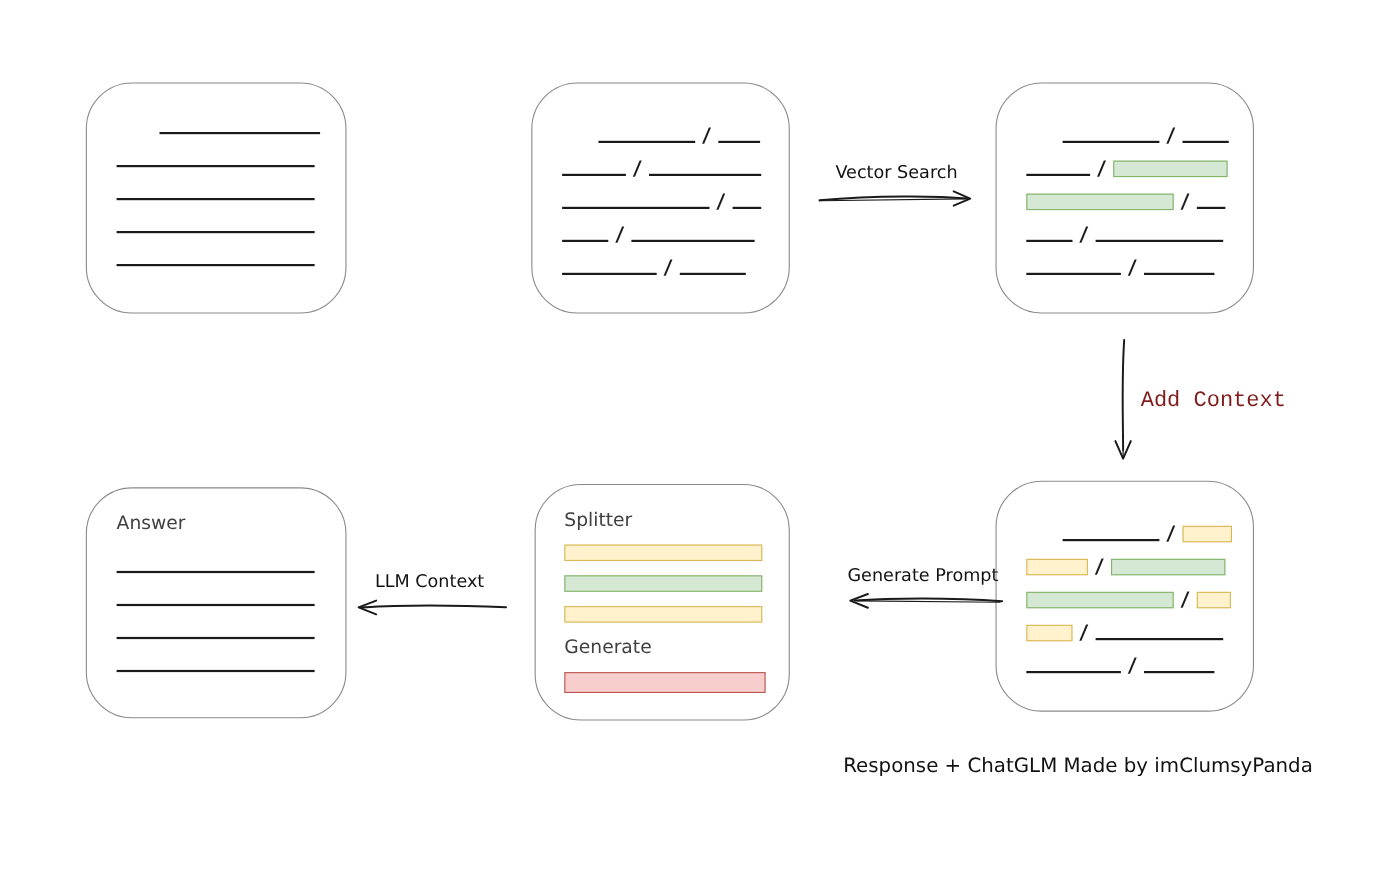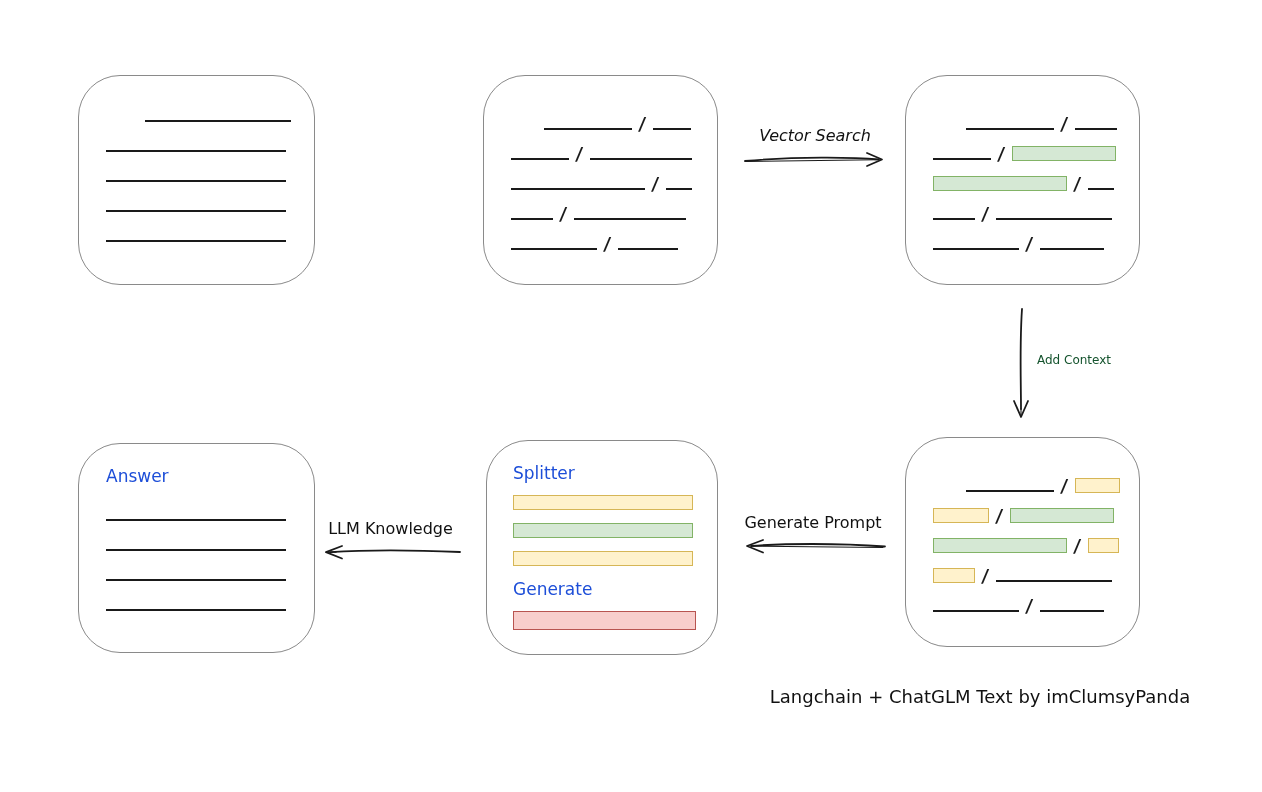--- a/index.html
+++ b/index.html
@@ -15,39 +15,39 @@
   .seg-row { display:flex; align-items:flex-end; height:30px; padding-left:27px; gap:7px;
              white-space:nowrap; }
   .seg-line { border-bottom:2px solid var(--line); height:12px; flex:none; }
   .seg-gap  { flex:none; height:1px; }
   .seg-slash{ font-size:18px; font-weight:600; line-height:18px; color:var(--line);
               transform:skewX(-6deg); margin-bottom:-3px; flex:none; }
   .seg-bar  { height:15px; flex:none; margin-bottom:-1px; border:1.6px solid; }
   .seg-bar.green  { background:var(--green-fill);  border-color:var(--green-border); }
   .seg-bar.yellow { background:var(--yellow-fill); border-color:var(--yellow-border); }
 
-  .inner-label { font-size:17px; color:#1d4ed8; }
+  .inner-label { font-size:17px; color:#404040; }
   .prompt-content { padding:22px 26px 0 26px; }
   .prompt-content .inner-label { margin-bottom:12px; }
   .pbar { width:180px; height:15px; border:1.7px solid; margin-bottom:13px; }
   .pbar.green  { background:var(--green-fill);  border-color:var(--green-border); }
   .pbar.yellow { background:var(--yellow-fill); border-color:var(--yellow-border); }
   .pbar.red    { background:var(--red-fill);    border-color:var(--red-border);
                  width:183px; height:19px; }
   .q-label { margin-top:3px; margin-bottom:10px; }
 
   .answer-content { padding:22px 0 0 27px; }
   .answer-content .inner-label { margin-bottom:5px; }
   .answer-content .seg-row { padding-left:0; }
 
   .arrow-wrap { position:absolute; text-align:center; }
   .arrow-label { font-size:16px; color:#111; margin-bottom:1px; white-space:nowrap; }
   .arrow-wrap svg, .v-arrow svg { display:block; margin:0 auto; }
   .v-arrow { position:absolute; }
-  .v-label { position:absolute; font-size:12px; color:#14532d; white-space:nowrap; }
+  .v-label { position:absolute; font-size:20px; color:#7f1d1d; white-space:nowrap;font-family:Liberation Mono, monospace; }
 
   .caption { position:absolute; left:760px; top:686px; width:440px; text-align:center;
              font-size:18px; color:#111; }
 
   path, polyline { stroke:var(--line); stroke-width:1.8; fill:none;
                    stroke-linecap:round; stroke-linejoin:round; }
   path.thin { stroke-width:1.1; }
 </style>
 </head>
 <body>
@@ -197,51 +197,51 @@
             <span class="seg-line" style="width: 180px;"></span>
           </div>
           <div class="seg-row">
             <span class="seg-line" style="width: 180px;"></span>
           </div>
         </div>
     </div>
   </div>
 
 
-  <div class="arrow-wrap" style="left:742px; top:126px; width:146px;font-style:italic;">
+  <div class="arrow-wrap" style="left:742px; top:147px; width:146px;">
     <div class="arrow-label">Vector Search</div>
     <svg width="146" height="24">
       <path d="M3,15 C55,10.5 110,11 137,13.5"></path>
       <path class="thin" d="M3,15.5 C60,14.5 112,14 135,13.8"></path>
       <polyline points="125,7 140,13.5 125,20"></polyline>
     </svg>
   </div>
 
   <div class="v-arrow" style="left:1008px; top:306px;">
     <svg width="26" height="118">
       <path d="M14,3 C11.5,40 13,75 13,103"></path>
       <polyline points="6,95 13,111 20,95"></polyline>
       <path class="thin" d="M13,103 L13,110"></path>
     </svg>
   </div>
   <div class="v-label" style="left:1037px; top:353px;">Add Context</div>
 
-  <div class="arrow-wrap" style="left:738px; top:513px; width:150px;">
+  <div class="arrow-wrap" style="left:764px; top:513px; width:150px;">
     <div class="arrow-label">Generate Prompt</div>
     <svg width="150" height="24">
       <path d="M147,13.5 C100,10 45,10.5 13,13"></path>
       <path class="thin" d="M145,14.5 C95,14 50,13.5 15,13.2"></path>
       <polyline points="25,7 9,13 25,19.5"></polyline>
     </svg>
   </div>
 
   <div class="arrow-wrap" style="left:318px; top:519px; width:145px;">
-    <div class="arrow-label">LLM Knowledge</div>
+    <div class="arrow-label">LLM Context</div>
     <svg width="145" height="24">
       <path d="M142,13 C95,11 45,11 12,13.2"></path>
       <polyline points="24,7 8,13.2 24,19.5"></polyline>
       <path class="thin" d="M8,13.2 L18,13.2"></path>
     </svg>
   </div>
 
-  <div class="caption">Langchain + ChatGLM Text by imClumsyPanda</div>
+  <div class="caption">Response + ChatGLM Made by imClumsyPanda</div>
 
 </div>
 
 </body></html>

